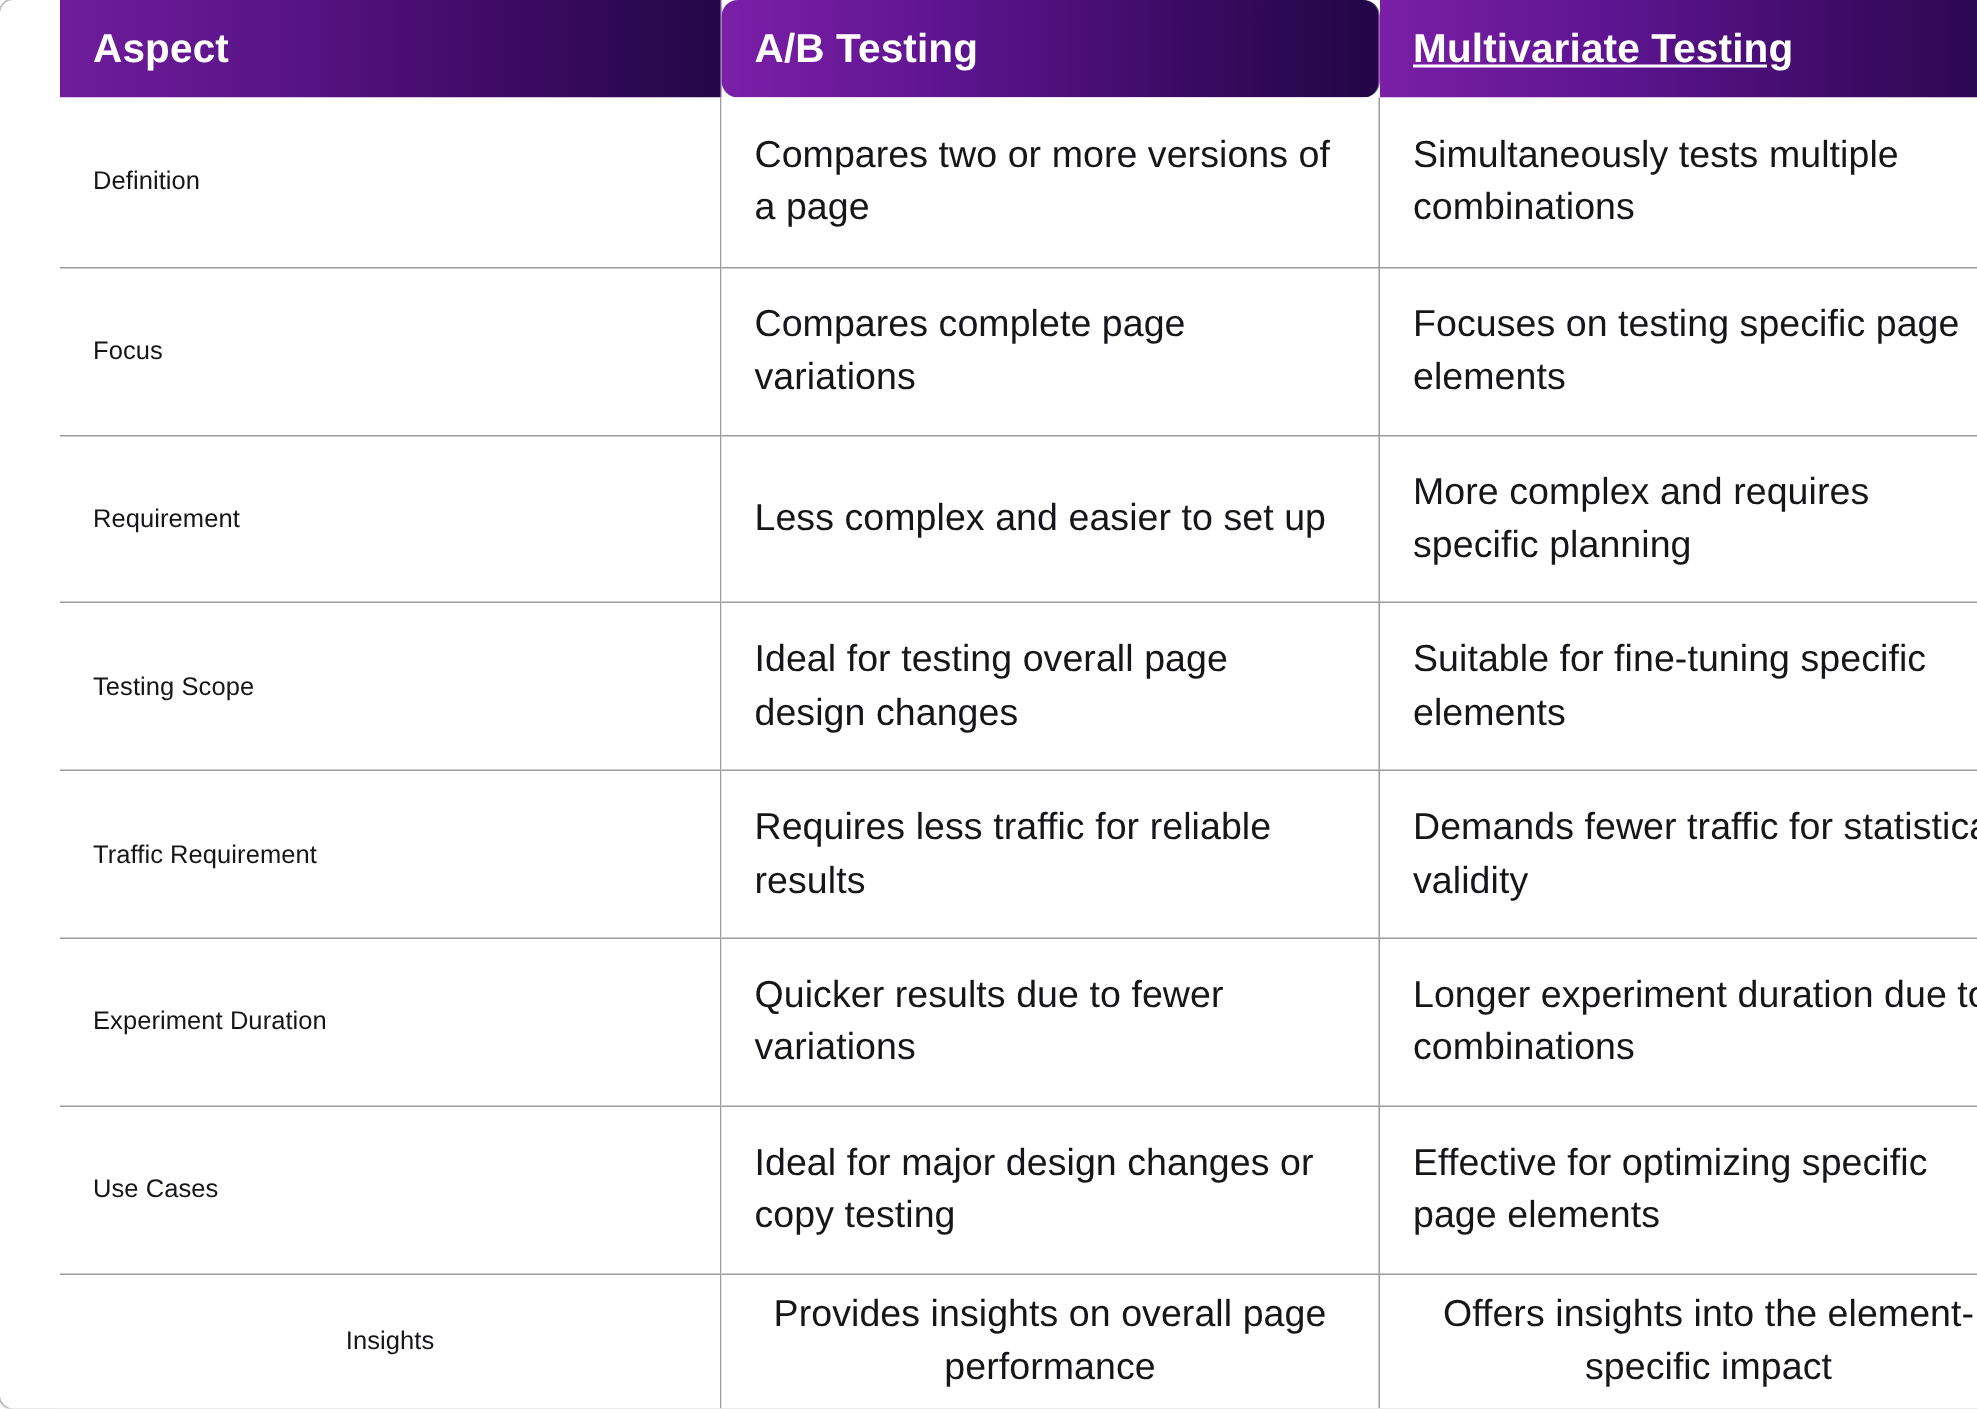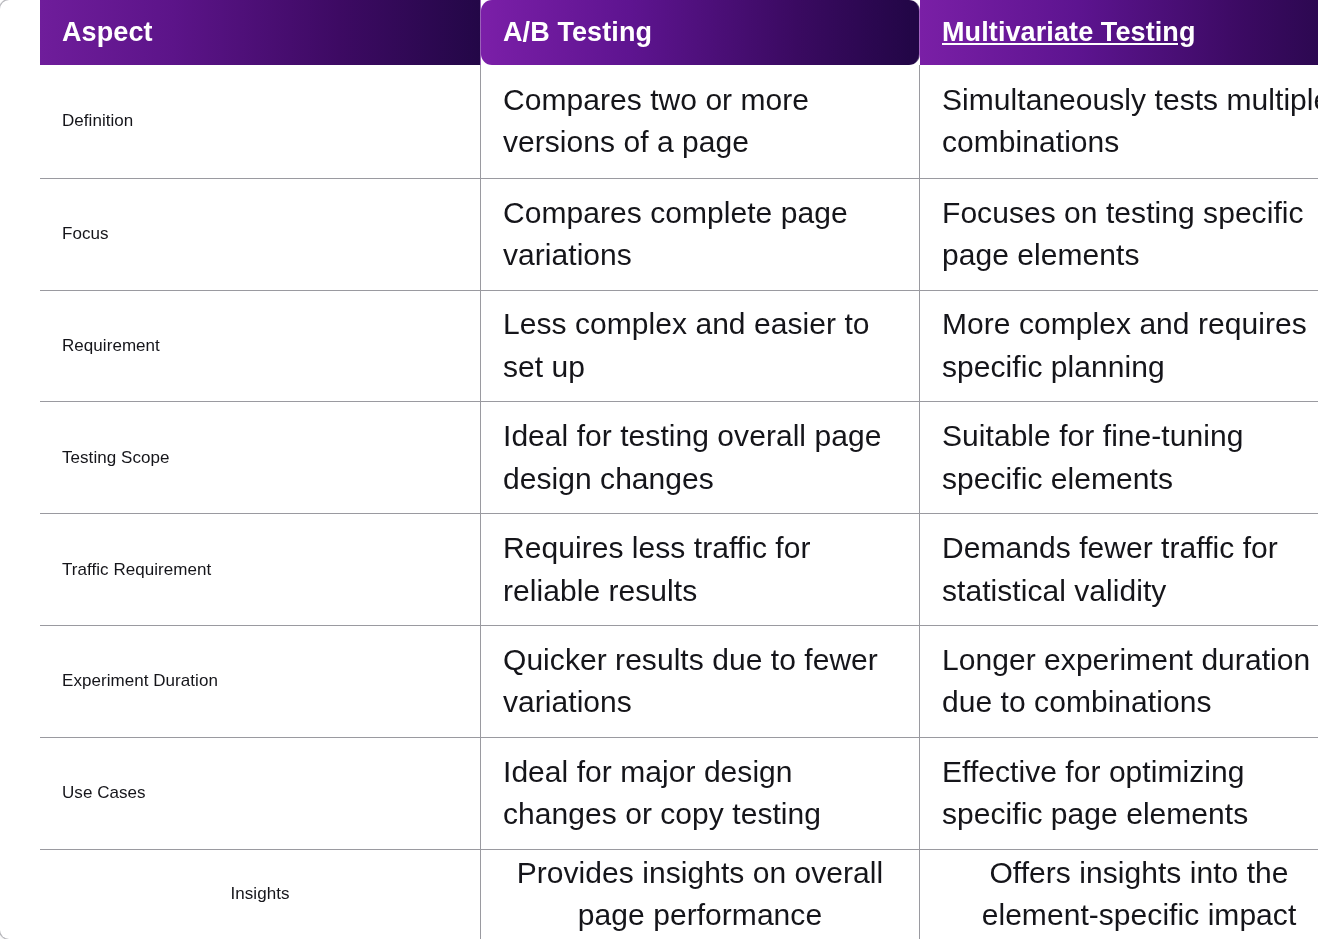--- a/index.html
+++ b/index.html
@@ -78,21 +78,21 @@
     border-right: 1px solid #9a9aa0;
     color: #15151a;
   }
 
   td.cell:last-child { border-right: none; }
 
   tbody tr:first-child td.cell { border-top: none; }
 
   .cell-text {
     display: block;
-    font-size: 30px;
+    font-size: 25px;
     line-height: 1.42;
     font-weight: normal;
     letter-spacing: 0.05px;
     max-width: 395px;
   }
 
   .cell-aspect .cell-text {
     font-size: 17px;
     max-width: 400px;
   }

